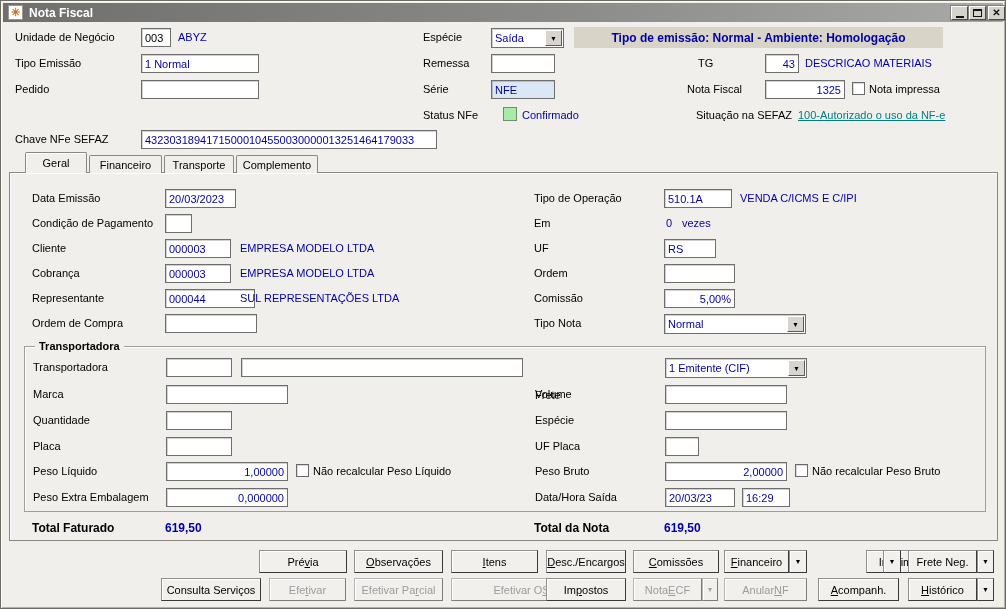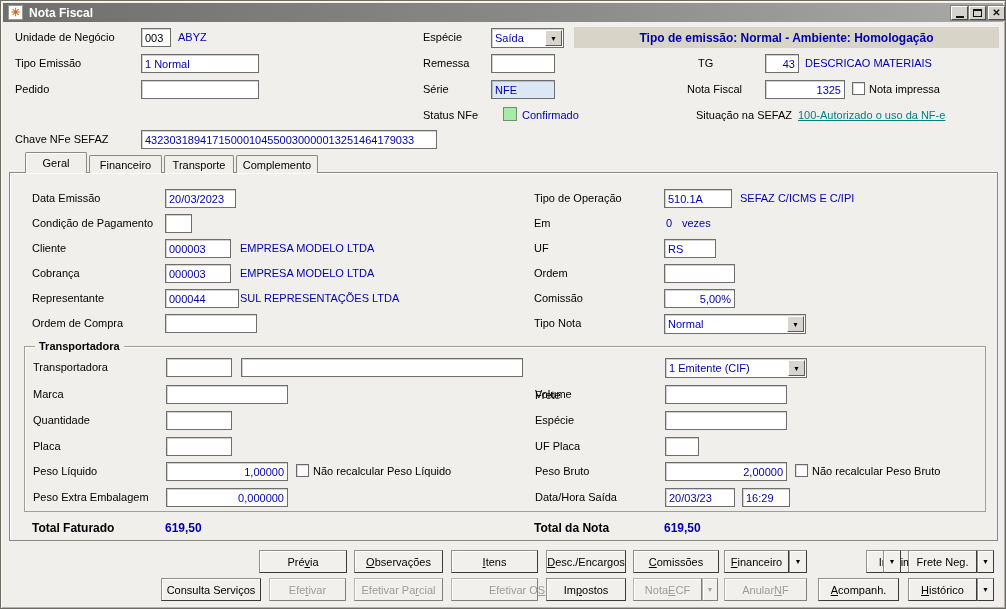--- a/index.html
+++ b/index.html
@@ -121,21 +121,21 @@
   <span class="lbl" style="left:422px;top:56px;">Remessa</span>
   <input class="fld" style="left: 490px; top: 53px; width: 64px;">
 
   <span class="lbl" style="left:422px;top:82px;">Série</span>
   <input class="fld bluebg" style="left: 490px; top: 79px; width: 64px;" value="NFE">
 
   <span class="lbl" style="left:422px;top:108px;">Status NFe</span>
   <span class="statusbox" style="left:502px;top:106px;"></span>
   <span class="lbl nav" style="left:521px;top:108px;">Confirmado</span>
 
-  <div class="banner" style="left:573px;top:26px;width:425px;height:21px;">Tipo de emissão: Normal - Ambiente: Homologação</div>
+  <div class="banner" style="left:573px;top:26px;width:369px;height:21px;">Tipo de emissão: Normal - Ambiente: Homologação</div>
 
   <span class="lbl" style="left:697px;top:56px;">TG</span>
   <input class="fld ra" style="left: 764px; top: 53px; width: 34px;" value="43">
   <span class="lbl nav" style="left:804px;top:56px;">DESCRICAO MATERIAIS</span>
 
   <span class="lbl" style="left:686px;top:82px;">Nota Fiscal</span>
   <input class="fld ra" style="left: 764px; top: 79px; width: 80px;" value="1325">
   <span class="cb" style="left:851px;top:81px;"></span>
   <span class="lbl" style="left:868px;top:82px;">Nota impressa</span>
 
@@ -160,29 +160,29 @@
 
     <span class="lbl" style="left:22px;top:69px;">Cliente</span>
     <input class="fld" style="left: 155px; top: 66px; width: 66px;" value="000003">
     <span class="lbl nav" style="left:230px;top:69px;">EMPRESA MODELO LTDA</span>
 
     <span class="lbl" style="left:22px;top:94px;">Cobrança</span>
     <input class="fld" style="left: 155px; top: 91px; width: 66px;" value="000003">
     <span class="lbl nav" style="left:230px;top:94px;">EMPRESA MODELO LTDA</span>
 
     <span class="lbl" style="left:22px;top:119px;">Representante</span>
-    <input class="fld" style="left: 155px; top: 116px; width: 74px;" value="000044">
+    <input class="fld" style="left: 155px; top: 116px; width: 90px;" value="000044">
     <span class="lbl nav" style="left:230px;top:119px;">SUL REPRESENTAÇÕES LTDA</span>
 
     <span class="lbl" style="left:22px;top:144px;">Ordem de Compra</span>
     <input class="fld" style="left: 155px; top: 141px; width: 92px;">
 
     <span class="lbl" style="left:524px;top:19px;">Tipo de Operação</span>
     <input class="fld" style="left: 654px; top: 16px; width: 68px;" value="510.1A">
-    <span class="lbl nav" style="left:730px;top:19px;">SEFAZ C/ICMS E C/IPI</span>
+    <span class="lbl nav" style="left:730px;top:19px;">VENDA C/ICMS E C/IPI</span>
 
     <span class="lbl" style="left:524px;top:44px;">Em</span>
     <span class="lbl nav" style="left:656px;top:44px;">0</span>
     <span class="lbl nav" style="left:672px;top:44px;">vezes</span>
 
     <span class="lbl" style="left:524px;top:69px;">UF</span>
     <input class="fld" style="left: 654px; top: 66px; width: 52px;" value="RS">
 
     <span class="lbl" style="left:524px;top:94px;">Ordem</span>
     <input class="fld" style="left: 654px; top: 91px; width: 71px;">
@@ -259,21 +259,21 @@
   <div class="btn" style="left:723px;top:549px;width:65px;"><u>F</u>inanceiro</div>
   <div class="btn arr" style="left:788px;top:549px;width:18px;">▼</div>
   <div class="btn" style="left:817px;top:549px;width:65px;margin-left:48px;">Im<u>p</u>rimir</div>
   <div class="btn arr" style="left:882px;top:549px;width:18px;">▼</div>
   <div class="btn" style="left:907px;top:549px;width:69px;">Frete Ne<u>g</u>.</div>
   <div class="btn arr" style="left:976px;top:549px;width:17px;">▼</div>
 
   <div class="btn" style="left:160px;top:577px;width:100px;">Consulta Serviços</div>
   <div class="btn disabled" style="left:268px;top:577px;width:77px;">Efe<u>t</u>ivar</div>
   <div class="btn disabled" style="left:353px;top:577px;width:89px;">Efetivar Pa<u>r</u>cial</div>
-  <div class="btn disabled" style="left:450px;top:577px;width:87px;padding-left:45px;">Efetivar O<u>S</u></div>
+  <div class="btn disabled" style="left:450px;top:577px;width:96px;padding-left:45px;">Efetivar O<u>S</u></div>
   <div class="btn" style="left:545px;top:577px;width:80px;">Im<u>p</u>ostos</div>
   <div class="btn disabled" style="left:632px;top:577px;width:69px;">Nota <u>E</u>CF</div>
   <div class="btn arr disabled" style="left:701px;top:577px;width:16px;">▼</div>
   <div class="btn disabled" style="left:723px;top:577px;width:83px;">Anular <u>N</u>F</div>
   <div class="btn" style="left:817px;top:577px;width:81px;"><u>A</u>companh.</div>
   <div class="btn" style="left:907px;top:577px;width:69px;"><u>H</u>istórico</div>
   <div class="btn arr" style="left:976px;top:577px;width:17px;">▼</div>
 
 </div>
 

